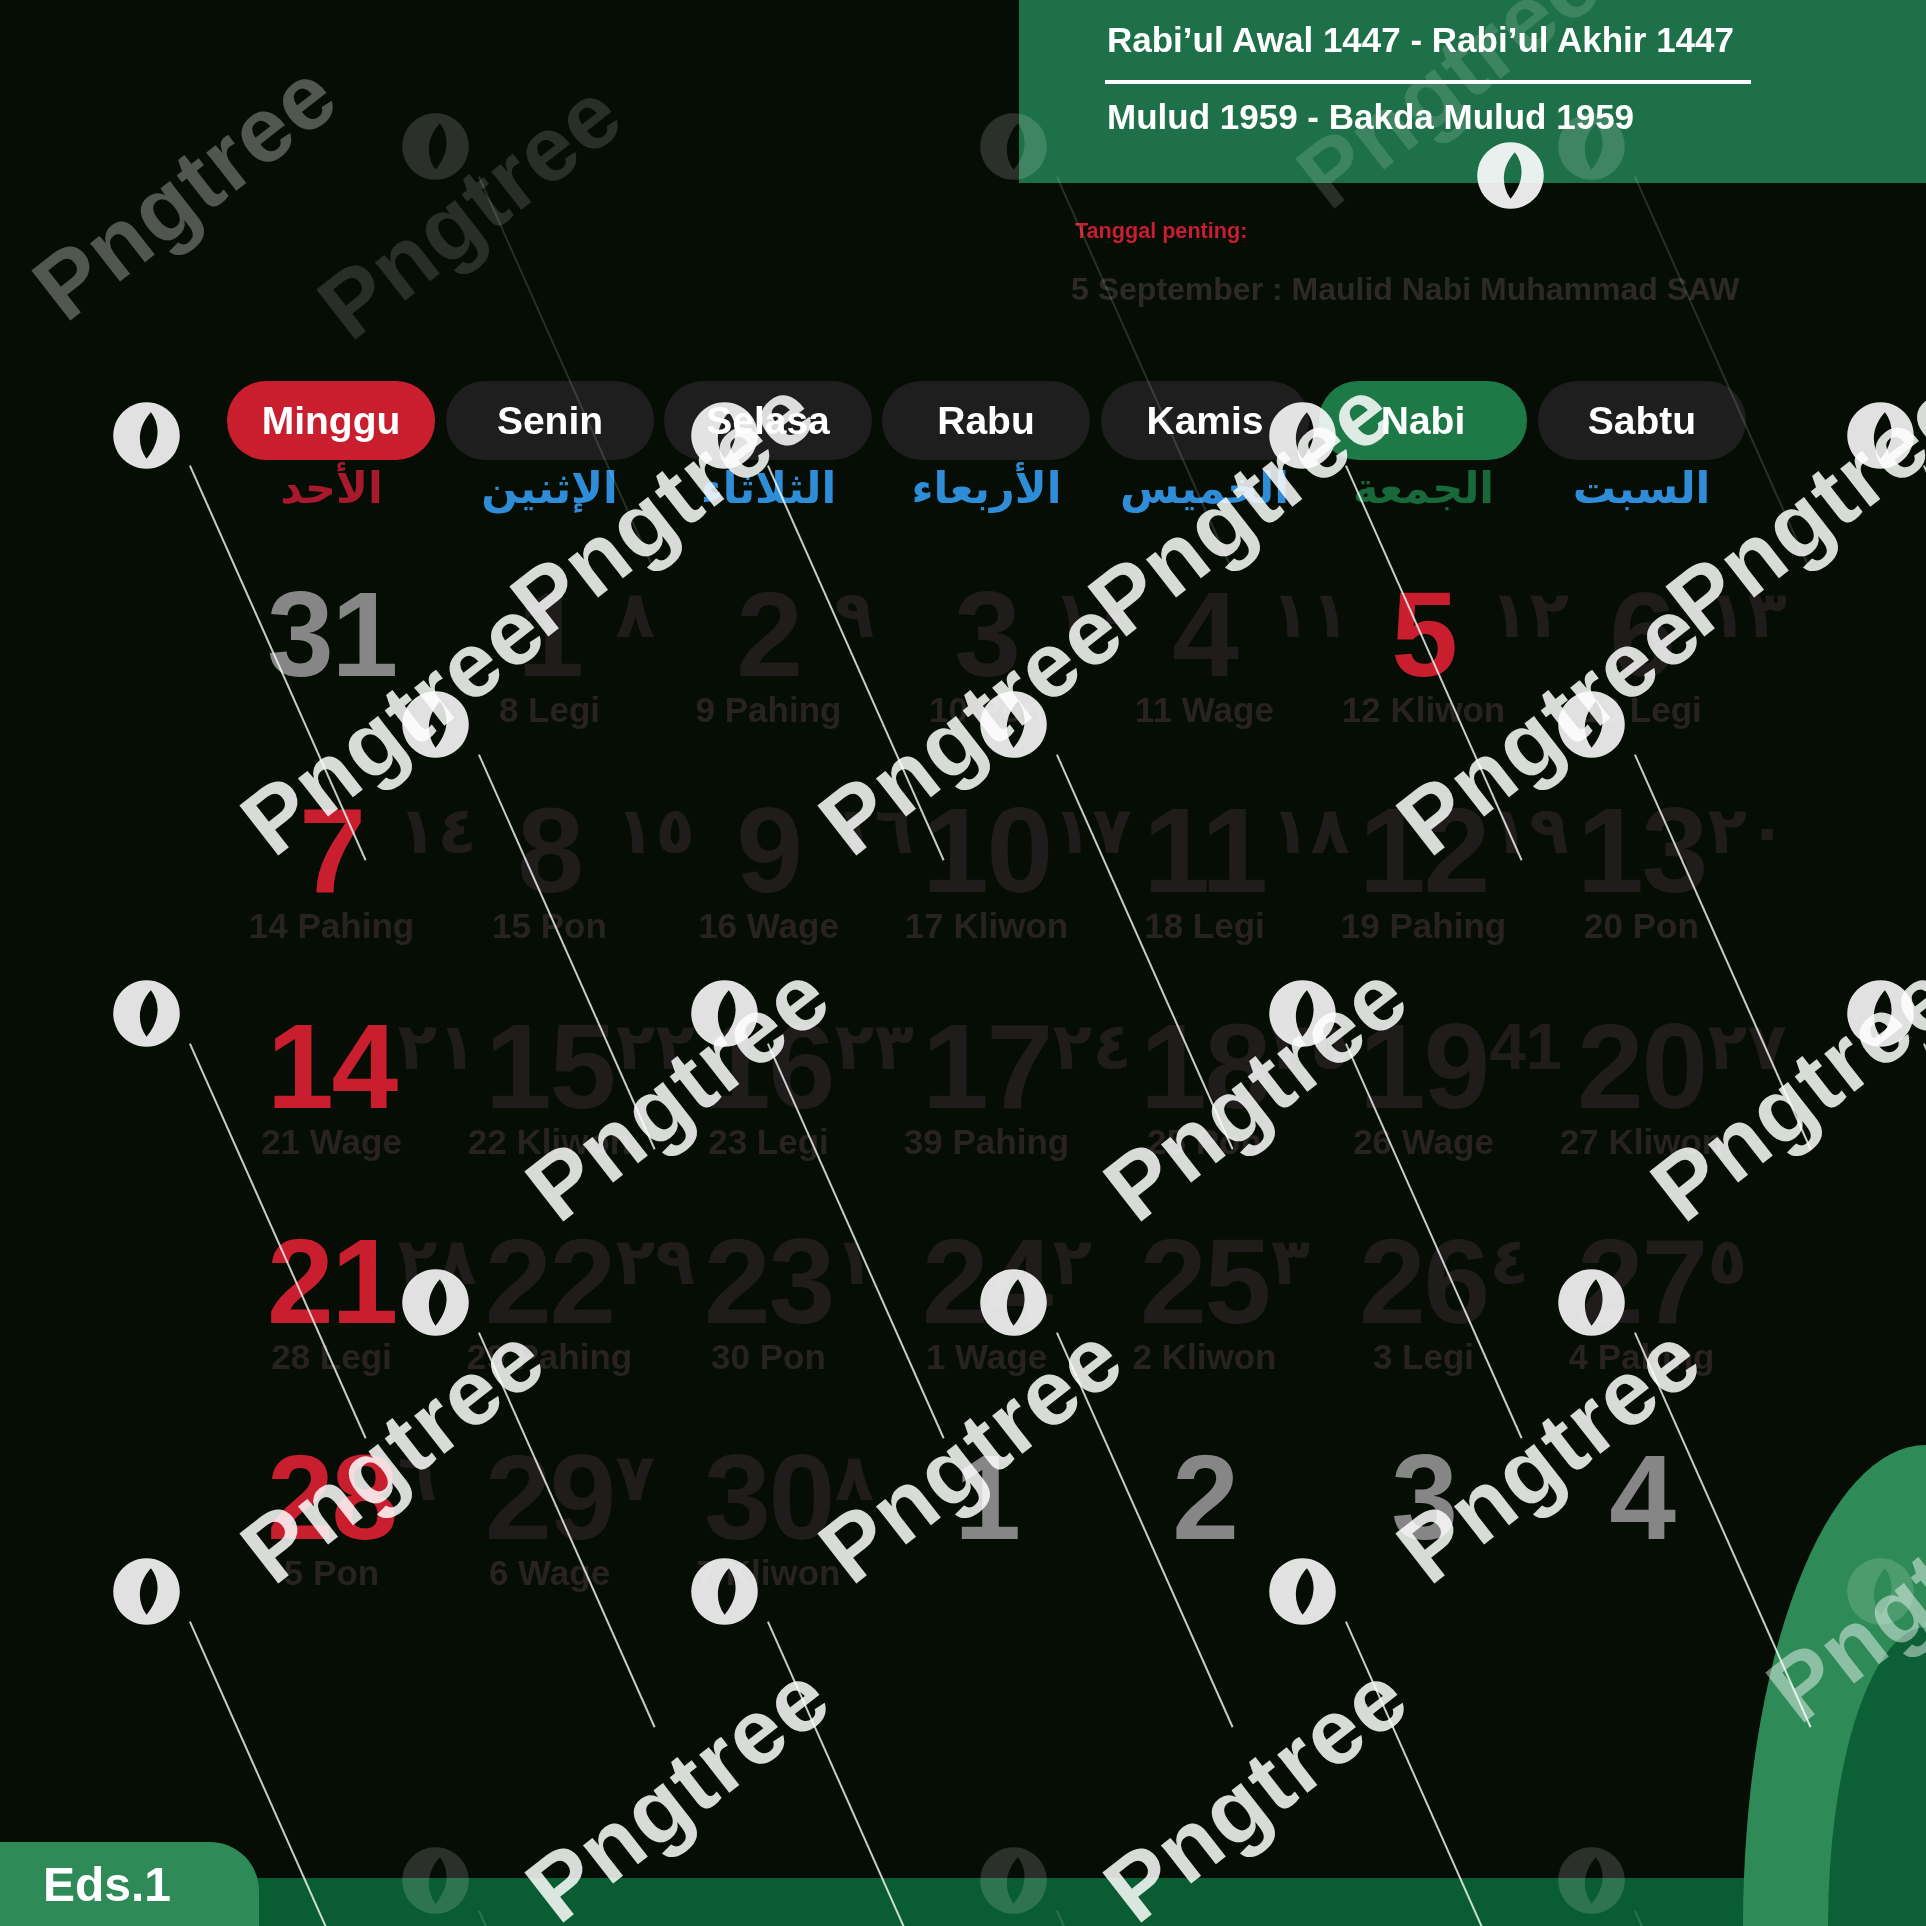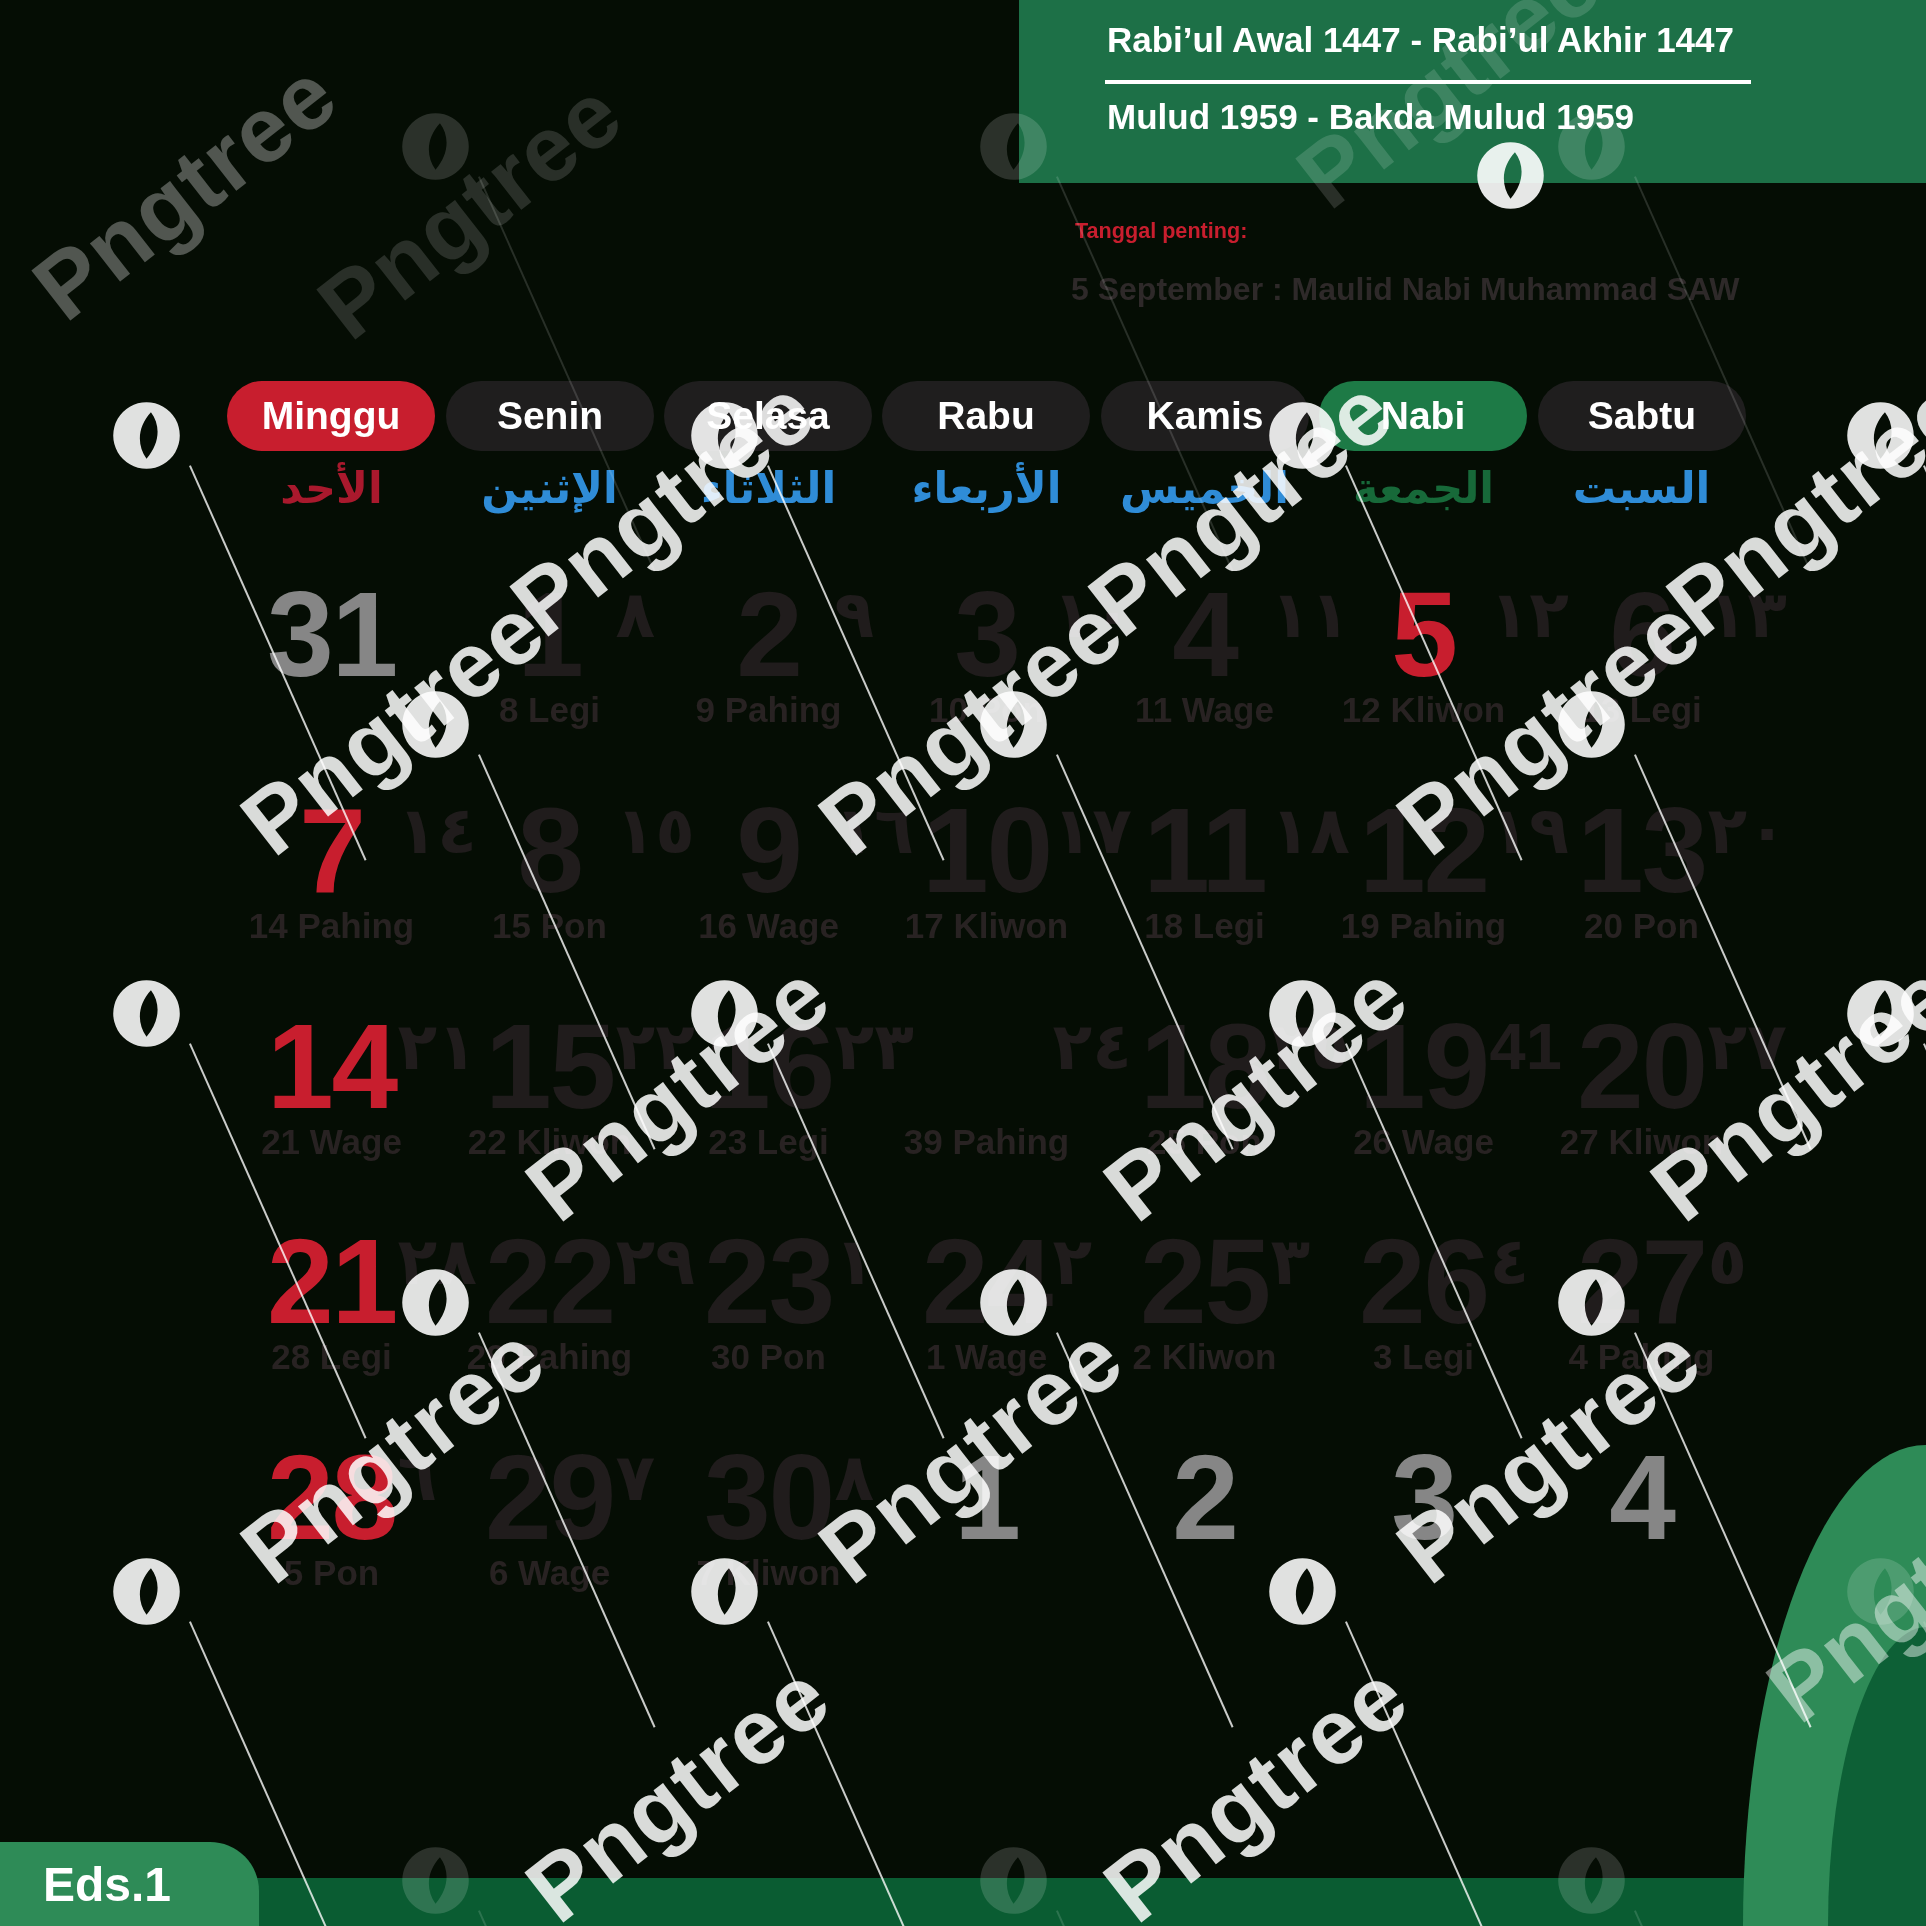--- a/index.html
+++ b/index.html
@@ -30,21 +30,21 @@
   .hijri-line1 { position:absolute; left:88px; top:20px;  font-size:35px; font-weight:bold; white-space:nowrap; }
   .hijri-divider { position:absolute; left:86px; top:80px; width:646px; height:3.9px; background:#fff; }
   .hijri-line2 { position:absolute; left:88px; top:97px; font-size:35px; font-weight:bold; white-space:nowrap; }
 
   
   .important-title { position:absolute; left:1075px; top:218px; font-size:21.6px; font-weight:bold; color:var(--red,#c81e2e); z-index:6; }
   .important-note  { position:absolute; left:1071px; top:271px; font-size:32px; font-weight:bold; color:var(--note-dark,#2e2929); z-index:6; white-space:nowrap; }
 
   
   .weekday-pill {
-    position:absolute; top:381px; height:70px; width:208px; border-radius:39px;
+    position:absolute; top:381px; height:79px; width:208px; border-radius:39px;
     background:var(--pill-dark,#1f1e1e); color:#fff; font-size:39px; font-weight:bold;
     display:flex; align-items:center; justify-content:center; z-index:6;
   }
   .weekday-pill.sunday { background:var(--red,#c81e2e); }
   .weekday-pill.friday { background:var(--friday-green,#1d7a46); }
   .weekday-arabic {
     position:absolute; top:465px; width:231px; text-align:center;
     font-size:43px; font-weight:bold; z-index:6; direction:rtl; line-height:1.1;
   }
   .ar-blue  { color:var(--arabic-blue,#2f8cd7); }
@@ -364,20 +364,21 @@
         <div class="num">15</div>
         <div class="hijri">٢٢</div>
         <div class="pasaran">22 Kliwon</div>
       </div>
       <div class="cell normal" style="left: 659px; top: 1006px;">
         <div class="num">16</div>
         <div class="hijri">٢٣</div>
         <div class="pasaran">23 Legi</div>
       </div>
       <div class="cell normal" style="left: 877px; top: 1006px;">
+        <div class="num">17</div>
         <div class="hijri">٢٤</div>
         <div class="pasaran">39 Pahing</div>
       </div>
       <div class="cell normal" style="left: 1095px; top: 1006px;">
         <div class="num">18</div>
         <div class="hijri">٢٥</div>
         <div class="pasaran">25 Pon</div>
       </div>
       <div class="cell normal" style="left: 1314px; top: 1006px;">
         <div class="num">19</div>

